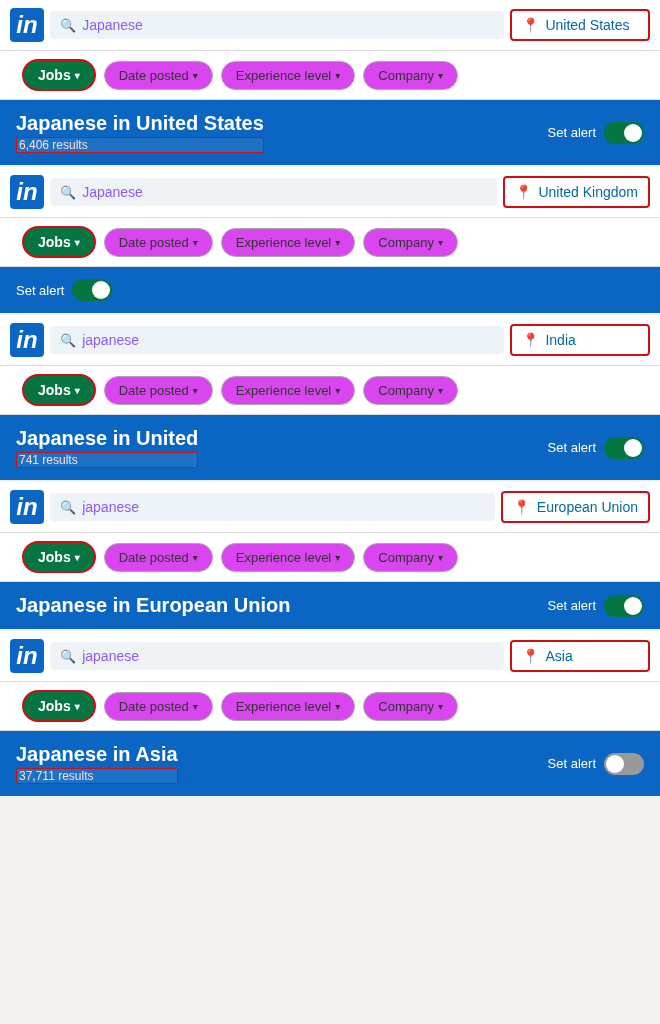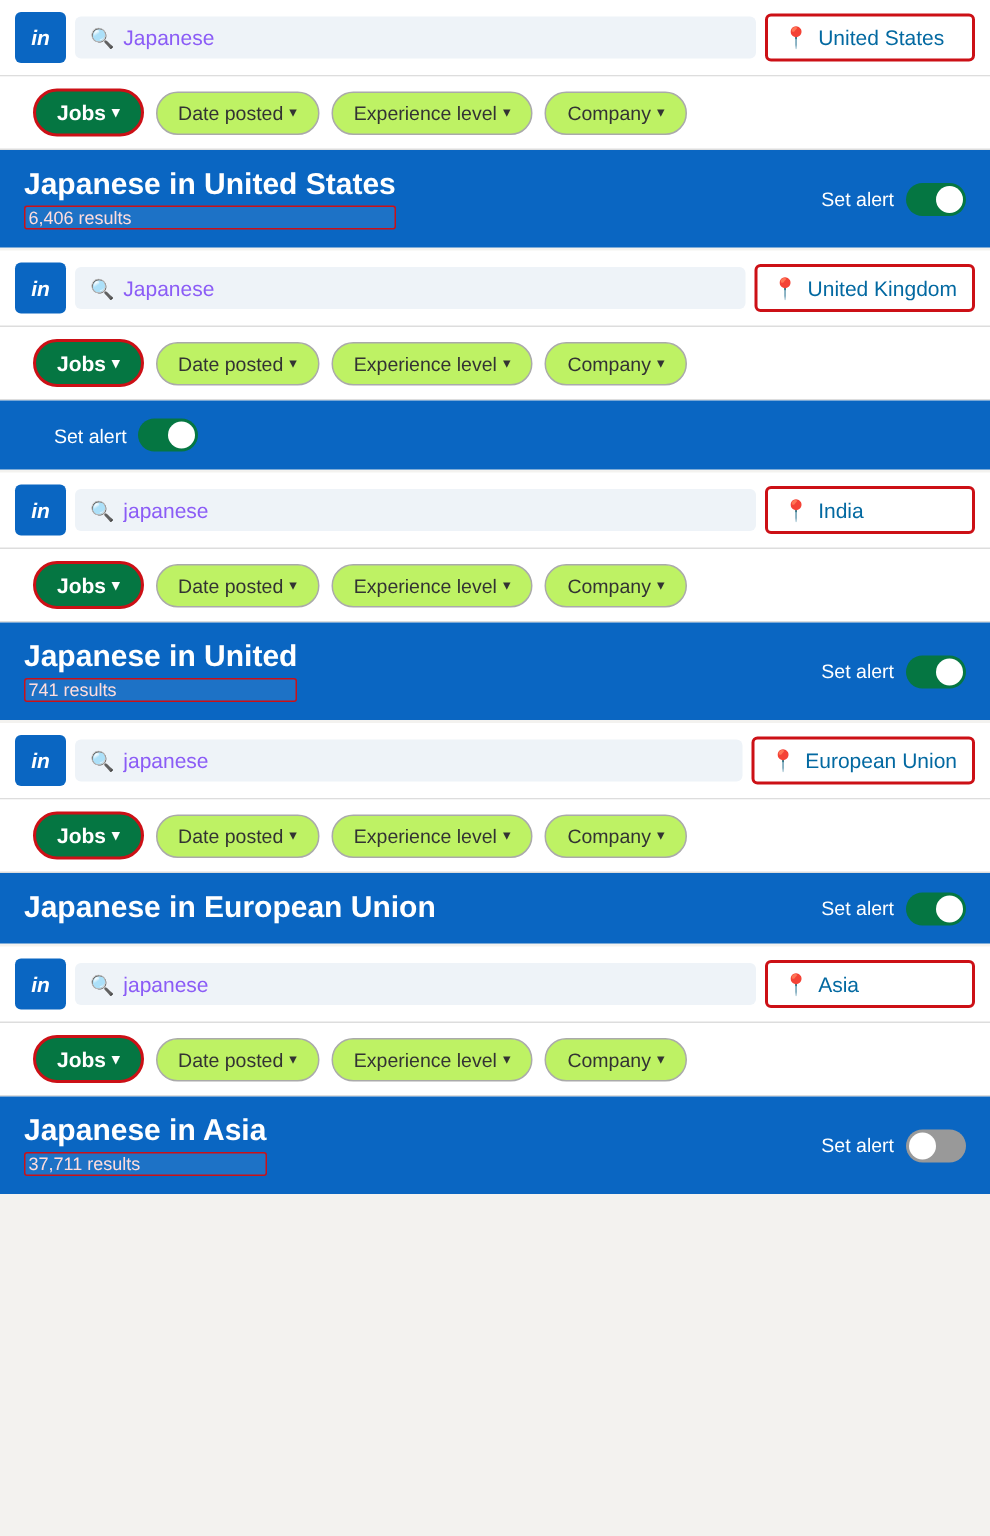--- a/index.html
+++ b/index.html
@@ -26,21 +26,21 @@
       border-radius: 4px;
       display: flex;
       align-items: center;
       justify-content: center;
       flex-shrink: 0;
     }
 
     .linkedin-logo span {
       color: white;
       font-weight: 900;
-      font-size: 14px;
+      font-size: 24px;
       font-style: italic;
     }
 
     .search-input-wrap {
       display: flex;
       align-items: center;
       background: #eef3f8;
       border-radius: 4px;
       padding: 6px 10px;
       flex: 1;
@@ -95,21 +95,21 @@
       padding: 6px 14px;
       font-size: 14px;
       font-weight: 600;
       cursor: pointer;
       display: flex;
       align-items: center;
       gap: 4px;
     }
 
     .filter-btn {
-      background: #bef264;
+      background: #d946ef;
       border: 1px solid #aaa;
       border-radius: 16px;
       padding: 6px 14px;
       font-size: 13px;
       cursor: pointer;
       display: flex;
       align-items: center;
       gap: 4px;
       color: #333;
     }
@@ -143,21 +143,20 @@
       margin-top: 2px;
       background: rgba(255,255,255,0.08);
     }
 
     .set-alert-wrap {
       display: flex;
       align-items: center;
       gap: 8px;
       color: white;
       font-size: 13px;
-      margin-left: 20px;
     }
 
     .toggle {
       width: 40px;
       height: 22px;
       background: #057642;
       border-radius: 11px;
       position: relative;
       cursor: pointer;
     }

